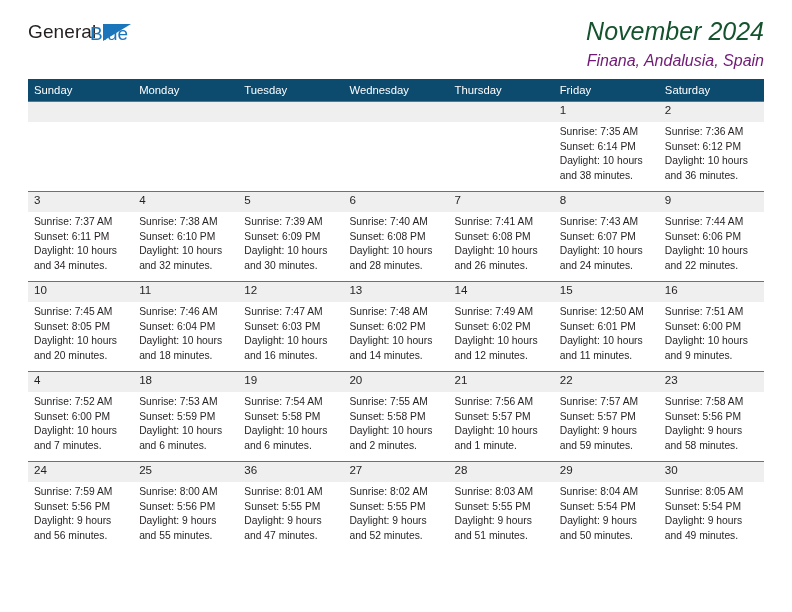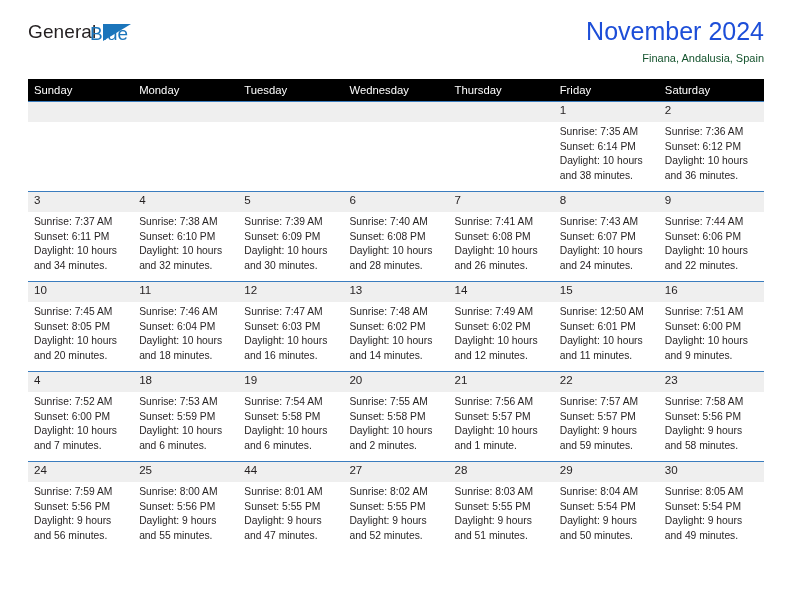--- a/index.html
+++ b/index.html
@@ -66,40 +66,42 @@
     color: #1b75bb;
   }
 
   .titles {
     text-align: right;
     padding-top: 1px;
   }
   .cal-title {
     font-size: 25px;
     font-weight: normal;
-    color: #1d4ed8;
+    color: #14532d;
     line-height: 1.12;
     white-space: nowrap;
+    font-style: italic;
   }
   .cal-subtitle {
-    font-size: 11px;
-    color: #14532d;
+    font-size: 16px;
+    color: #701a75;
     margin-top: 7px;
     white-space: nowrap;
+    font-style: italic;
   }
 
   
   .calendar {
     width: 736px;
     border-collapse: collapse;
     table-layout: fixed;
     margin-top: 7px;
   }
   .calendar th {
-    background: #000000;
+    background: #0c4a6e;
     color: #ffffff;
     font-weight: normal;
     font-size: 11.3px;
     text-align: left;
     padding: 5px 0 5px 6px;
     height: 19px;
     box-sizing: border-box;
     border: none;
   }
 
@@ -412,21 +414,21 @@
           <td class="">
             <div class="daynum">25</div>
             <div class="cellbody">
               <div>Sunrise: 8:00 AM</div>
               <div>Sunset: 5:56 PM</div>
               <div>Daylight: 9 hours</div>
               <div>and 55 minutes.</div>
             </div>
           </td>
           <td class="">
-            <div class="daynum">44</div>
+            <div class="daynum">36</div>
             <div class="cellbody">
               <div>Sunrise: 8:01 AM</div>
               <div>Sunset: 5:55 PM</div>
               <div>Daylight: 9 hours</div>
               <div>and 47 minutes.</div>
             </div>
           </td>
           <td class="">
             <div class="daynum">27</div>
             <div class="cellbody">

